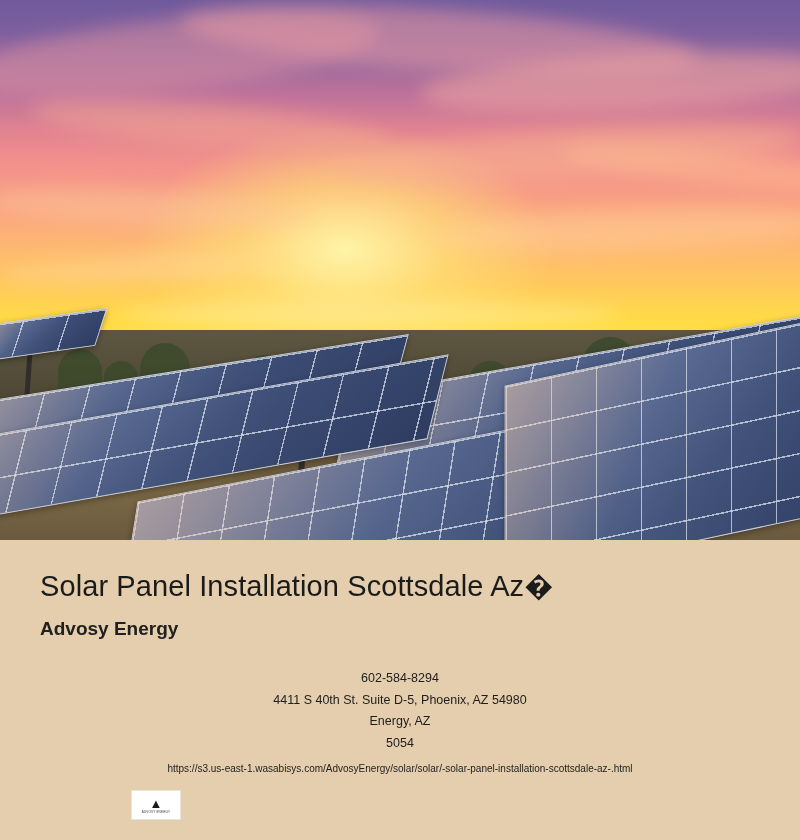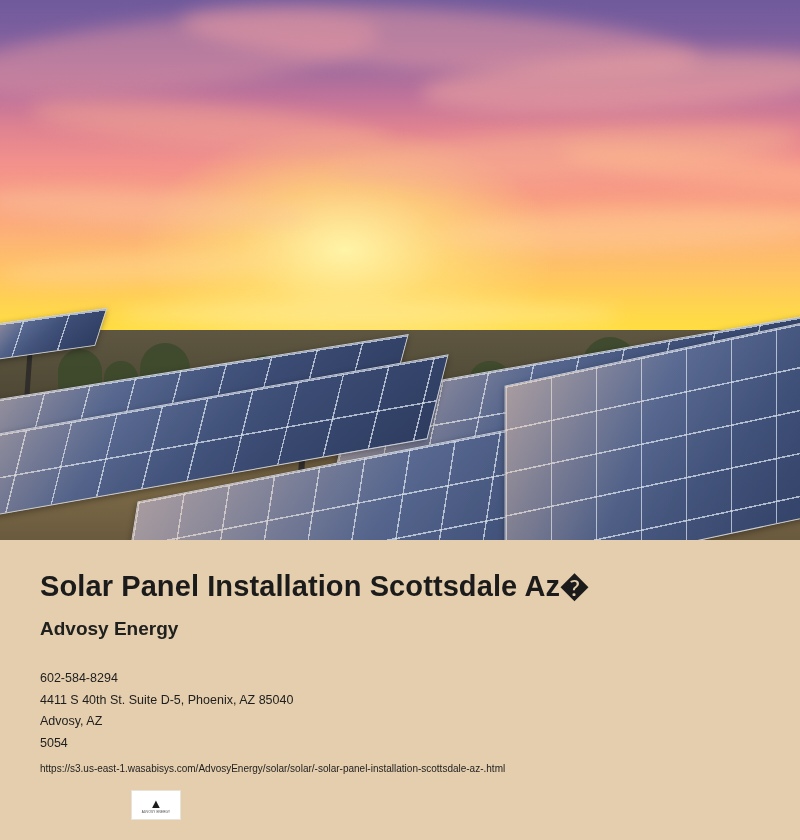--- a/index.html
+++ b/index.html
@@ -124,35 +124,36 @@
     flex: 1;
     background: #e4cead;
     padding: 30px 40px 0 40px;
     box-sizing: border-box;
     position: relative;
   }
   .title {
     font-size: 29px;
     line-height: 1.12;
     color: #1b1b1b;
-    font-weight: bold;
+    font-weight: normal;
     margin: 0 0 16px 0;
     letter-spacing: 0.1px;
     max-width: 620px;
   }
   .subtitle {
     font-size: 19px;
     color: #20201f;
     font-weight: bold;
     margin: 0 0 28px 0;
   }
   .meta {
     font-size: 12.5px;
     color: #1e1e1e;
     line-height: 1.72;
+    text-align: center;
   }
   .meta .line { display: block; }
   .url {
     font-size: 10px;
     color: #1e1e1e;
     margin-top: 6px;
     word-break: break-all;
     display: block;
   }
   .logo-box {
@@ -252,22 +253,22 @@
       <div class="glare"></div>
     </div>
   </div>
 
   <div class="info">
     <h1 class="title">   Solar Panel Installation Scottsdale Az�</h1>
     <div class="subtitle">Advosy Energy</div>
 
     <div class="meta">
       <span class="line">602-584-8294</span>
-      <span class="line">4411 S 40th St. Suite D-5, Phoenix, AZ 85040</span>
-      <span class="line">Advosy, AZ</span>
+      <span class="line">4411 S 40th St. Suite D-5, Phoenix, AZ 54980</span>
+      <span class="line">Energy, AZ</span>
       <span class="line">5054</span>
       <span class="url">https://s3.us-east-1.wasabisys.com/AdvosyEnergy/solar/solar/-solar-panel-installation-scottsdale-az-.html</span>
     </div>
 
     <div class="logo-box">
       <div class="logo-mark">
         <span class="logo-glyph">▲</span>
         <span class="logo-text">ADVOSY ENERGY</span>
       </div>
     </div>

